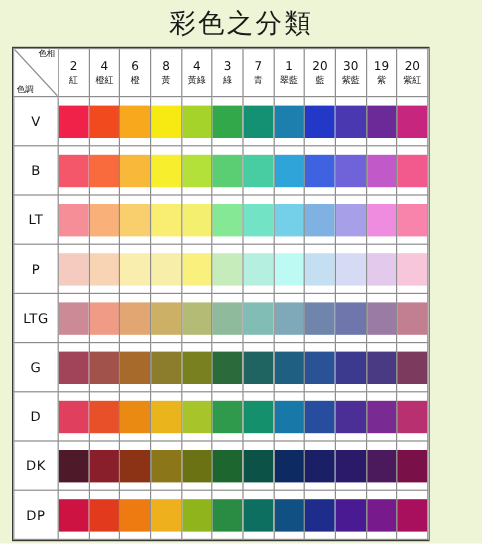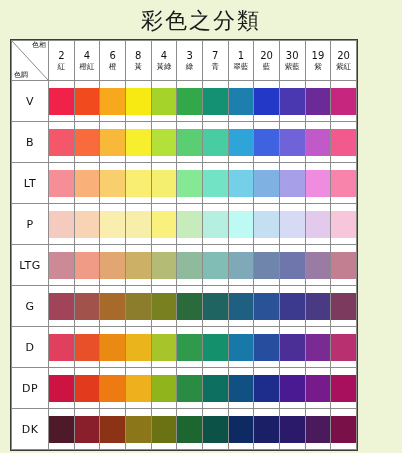--- a/index.html
+++ b/index.html
@@ -447,20 +447,59 @@
             <span class="sw" style="background: rgb(75, 47, 150);"></span>
           </td>
           <td class="swatch-cell">
             <span class="sw" style="background: rgb(122, 43, 147);"></span>
           </td>
           <td class="swatch-cell">
             <span class="sw" style="background: rgb(184, 48, 111);"></span>
           </td>
         </tr>
         <tr>
+          <td class="row-head">DK</td>
+          <td class="swatch-cell">
+            <span class="sw" style="background: rgb(78, 26, 42);"></span>
+          </td>
+          <td class="swatch-cell">
+            <span class="sw" style="background: rgb(138, 31, 44);"></span>
+          </td>
+          <td class="swatch-cell">
+            <span class="sw" style="background: rgb(140, 51, 22);"></span>
+          </td>
+          <td class="swatch-cell">
+            <span class="sw" style="background: rgb(140, 118, 26);"></span>
+          </td>
+          <td class="swatch-cell">
+            <span class="sw" style="background: rgb(106, 114, 20);"></span>
+          </td>
+          <td class="swatch-cell">
+            <span class="sw" style="background: rgb(30, 102, 48);"></span>
+          </td>
+          <td class="swatch-cell">
+            <span class="sw" style="background: rgb(12, 82, 70);"></span>
+          </td>
+          <td class="swatch-cell">
+            <span class="sw" style="background: rgb(13, 42, 98);"></span>
+          </td>
+          <td class="swatch-cell">
+            <span class="sw" style="background: rgb(26, 31, 102);"></span>
+          </td>
+          <td class="swatch-cell">
+            <span class="sw" style="background: rgb(43, 26, 106);"></span>
+          </td>
+          <td class="swatch-cell">
+            <span class="sw" style="background: rgb(74, 26, 92);"></span>
+          </td>
+          <td class="swatch-cell">
+            <span class="sw" style="background: rgb(122, 16, 72);"></span>
+          </td>
+        </tr>
+        <tr>
           <td class="row-head">DP</td>
           <td class="swatch-cell">
             <span class="sw" style="background: rgb(204, 19, 66);"></span>
           </td>
           <td class="swatch-cell">
             <span class="sw" style="background: rgb(226, 58, 28);"></span>
           </td>
           <td class="swatch-cell">
             <span class="sw" style="background: rgb(238, 122, 18);"></span>
           </td>
@@ -483,56 +522,17 @@
             <span class="sw" style="background: rgb(30, 45, 140);"></span>
           </td>
           <td class="swatch-cell">
             <span class="sw" style="background: rgb(74, 26, 147);"></span>
           </td>
           <td class="swatch-cell">
             <span class="sw" style="background: rgb(118, 26, 140);"></span>
           </td>
           <td class="swatch-cell">
             <span class="sw" style="background: rgb(168, 15, 92);"></span>
-          </td>
-        </tr>
-        <tr>
-          <td class="row-head">DK</td>
-          <td class="swatch-cell">
-            <span class="sw" style="background: rgb(78, 26, 42);"></span>
-          </td>
-          <td class="swatch-cell">
-            <span class="sw" style="background: rgb(138, 31, 44);"></span>
-          </td>
-          <td class="swatch-cell">
-            <span class="sw" style="background: rgb(140, 51, 22);"></span>
-          </td>
-          <td class="swatch-cell">
-            <span class="sw" style="background: rgb(140, 118, 26);"></span>
-          </td>
-          <td class="swatch-cell">
-            <span class="sw" style="background: rgb(106, 114, 20);"></span>
-          </td>
-          <td class="swatch-cell">
-            <span class="sw" style="background: rgb(30, 102, 48);"></span>
-          </td>
-          <td class="swatch-cell">
-            <span class="sw" style="background: rgb(12, 82, 70);"></span>
-          </td>
-          <td class="swatch-cell">
-            <span class="sw" style="background: rgb(13, 42, 98);"></span>
-          </td>
-          <td class="swatch-cell">
-            <span class="sw" style="background: rgb(26, 31, 102);"></span>
-          </td>
-          <td class="swatch-cell">
-            <span class="sw" style="background: rgb(43, 26, 106);"></span>
-          </td>
-          <td class="swatch-cell">
-            <span class="sw" style="background: rgb(74, 26, 92);"></span>
-          </td>
-          <td class="swatch-cell">
-            <span class="sw" style="background: rgb(122, 16, 72);"></span>
           </td>
         </tr>
       </tbody>
   </table>
 </div>
 
 </body></html>

